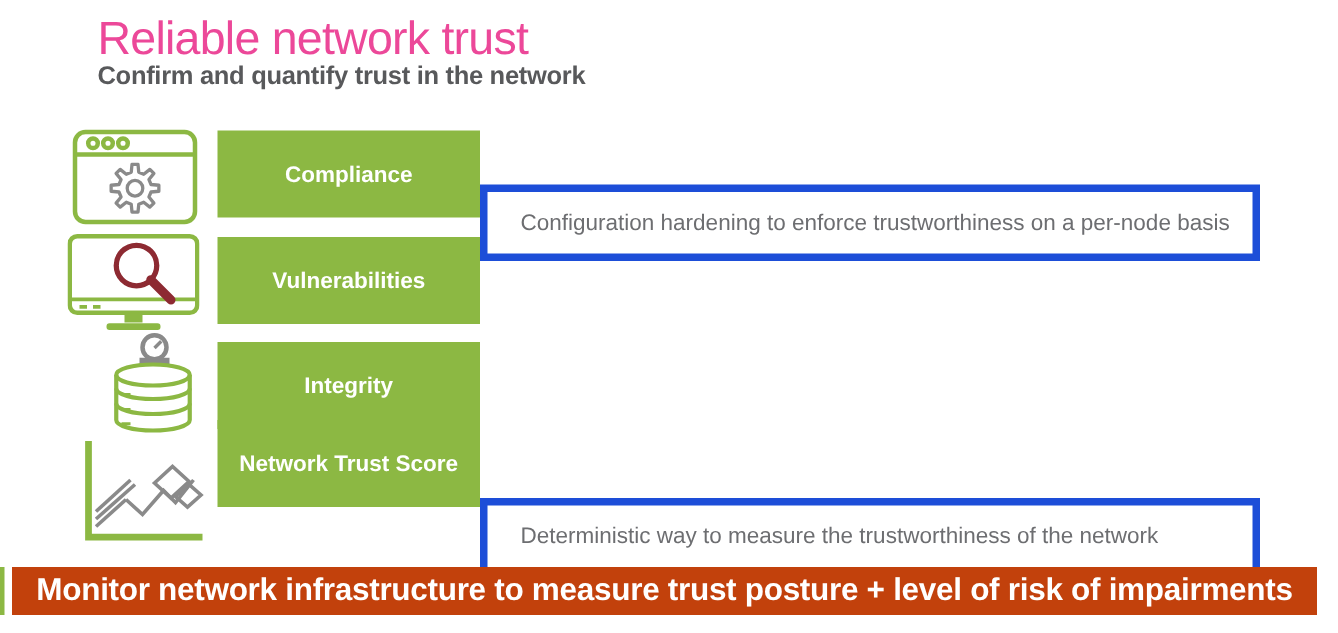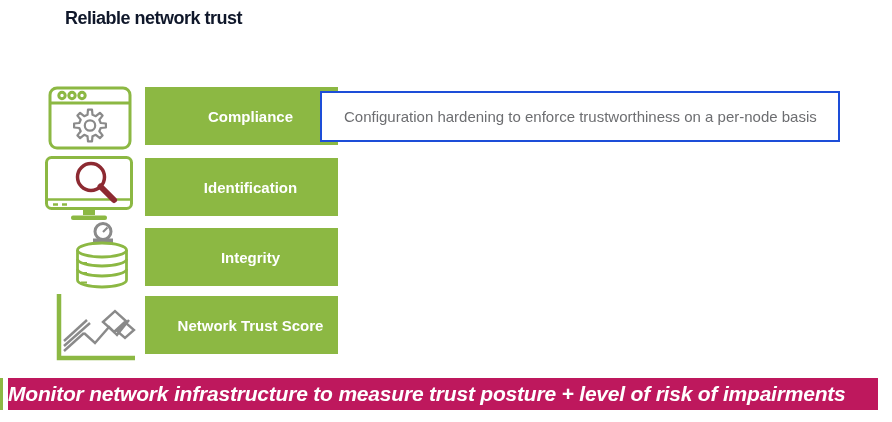--- a/index.html
+++ b/index.html
@@ -2,55 +2,55 @@
 <html><head>
 <meta charset="utf-8">
 <style>
   html,body{margin:0;padding:0;background:#ffffff;}
   .stage{
     position:relative;width:892px;height:422px;background:#ffffff;
     font-family:"Liberation Sans",sans-serif;overflow:hidden;
   }
   .title{
     position:absolute;left:65px;top:8px;
-    font-size:18px;font-weight:bold;color:#0f172a;letter-spacing:-0.5px;
+    font-size:31px;font-weight:normal;color:#ec4899;letter-spacing:-0.5px;
   }
   .subtitle{
     position:absolute;left:65px;top:41px;
     font-size:17px;font-weight:bold;color:#58595b;letter-spacing:-0.2px;
   }
   .icon-box{position:absolute;}
   .row-label{
     position:absolute;left:145px;width:175px;height:58px;
     background:#8cb843;color:#ffffff;font-weight:bold;font-size:15px;
-    display:flex;align-items:center;justify-content:center;text-align:center;padding-left:18px;
+    display:flex;align-items:center;justify-content:center;text-align:center;
   }
   .row-desc{
     position:absolute;left:320px;width:520px;height:51px;
-    border:2px solid #1d4ed8;box-sizing:border-box;background:#ffffff;
+    border:5px solid #1d4ed8;box-sizing:border-box;background:#ffffff;
     display:flex;align-items:center;padding-left:22px;
-    font-size:15px;color:#6d6e71;
+    font-size:15px;color:#6d6e71;margin-top:32px;
   }
   .banner{
     position:absolute;left:8px;top:378px;width:870px;height:32px;
-    background:#be185d;color:#ffffff;font-weight:bold;font-size:21px;
-    letter-spacing:-0.2px;display:flex;align-items:center;justify-content:flex-start;
+    background:#c2410c;color:#ffffff;font-weight:bold;font-size:21px;
+    letter-spacing:-0.2px;display:flex;align-items:center;justify-content:center;
     white-space:nowrap;
-    font-style:italic;
   }
   .banner-sliver{
     position:absolute;left:0;top:378px;width:3px;height:32px;background:#8cb843;
   }
 </style>
 </head>
 <body>
 
 <div class="stage">
 
   <div class="title">Reliable network trust</div>
+  <div class="subtitle">Confirm and quantify trust in the network</div>
 
   <svg class="icon-box" style="left:48px;top:86px;" width="84" height="64" viewBox="0 0 84 64">
     <rect x="2" y="2" width="80" height="60" rx="7" fill="none" stroke="#8cb843" stroke-width="3"></rect>
     <line x1="2" y1="17" x2="82" y2="17" stroke="#8cb843" stroke-width="3"></line>
     <circle cx="14" cy="9.5" r="3.2" fill="#ffffff" stroke="#8cb843" stroke-width="3"></circle>
     <circle cx="24" cy="9.5" r="3.2" fill="#ffffff" stroke="#8cb843" stroke-width="3"></circle>
     <circle cx="34" cy="9.5" r="3.2" fill="#ffffff" stroke="#8cb843" stroke-width="3"></circle>
     <g transform="translate(42,39.5)">
       <path d="M10.7,2.5 L15.9,2 L15.9,-2 L10.7,-2.5 L9.3,-5.8 L12.6,-9.9 L9.9,-12.6 L5.8,-9.3 L2.5,-10.7 L2,-15.9 L-2,-15.9 L-2.5,-10.7 L-5.8,-9.3 L-9.9,-12.6 L-12.6,-9.9 L-9.3,-5.8 L-10.7,-2.5 L-15.9,-2 L-15.9,2 L-10.7,2.5 L-9.3,5.8 L-12.6,9.9 L-9.9,12.6 L-5.8,9.3 L-2.5,10.7 L-2,15.9 L2,15.9 L2.5,10.7 L5.8,9.3 L9.9,12.6 L12.6,9.9 L9.3,5.8 Z" fill="none" stroke="#8a8a8a" stroke-width="2.2" stroke-linejoin="round"></path>
       <circle cx="0" cy="0" r="5.2" fill="none" stroke="#8a8a8a" stroke-width="2.2"></circle>
@@ -67,21 +67,21 @@
     <rect x="1.5" y="1.5" width="85" height="51" rx="5" fill="none" stroke="#8cb843" stroke-width="3"></rect>
     <line x1="1.5" y1="43.5" x2="86.5" y2="43.5" stroke="#8cb843" stroke-width="2.5"></line>
     <line x1="8" y1="48.5" x2="13" y2="48.5" stroke="#8cb843" stroke-width="2.5"></line>
     <line x1="17" y1="48.5" x2="22" y2="48.5" stroke="#8cb843" stroke-width="2.5"></line>
     <rect x="38" y="53" width="12" height="6" fill="#8cb843"></rect>
     <rect x="26" y="59.5" width="36" height="4.5" rx="2" fill="#8cb843"></rect>
     <circle cx="46" cy="21" r="13.5" fill="none" stroke="#8d2a32" stroke-width="3.5"></circle>
     <line x1="55.5" y1="30.5" x2="69" y2="44" stroke="#8d2a32" stroke-width="6" stroke-linecap="round"></line>
   </svg>
   <div class="row-label" style="top:158px;">
-    <span>Identification</span>
+    <span>Vulnerabilities</span>
   </div>
 
   <svg class="icon-box" style="left:72px;top:221px;" width="60" height="70" viewBox="0 0 60 70">
     <circle cx="31" cy="10.5" r="8" fill="#ffffff" stroke="#8a8a8a" stroke-width="3"></circle>
     <line x1="31" y1="11" x2="35.5" y2="6.5" stroke="#8a8a8a" stroke-width="2.2"></line>
     <rect x="21" y="17.5" width="20" height="5.5" fill="#8a8a8a"></rect>
     <ellipse cx="30" cy="29" rx="24.5" ry="7" fill="#ffffff" stroke="#8cb843" stroke-width="2.8"></ellipse>
     <line x1="5.5" y1="29" x2="5.5" y2="59" stroke="#8cb843" stroke-width="2.8"></line>
     <line x1="54.5" y1="29" x2="54.5" y2="59" stroke="#8cb843" stroke-width="2.8"></line>
     <path d="M5.5,38 A24.5 7 0 0 0 54.5,38" fill="none" stroke="#8cb843" stroke-width="2.8"></path>
@@ -97,22 +97,25 @@
 
   <svg class="icon-box" style="left:53px;top:292px;" width="84" height="72" viewBox="0 0 84 72">
     <polyline points="6,2 6,66 82,66" fill="none" stroke="#8cb843" stroke-width="4.5"></polyline>
     <line x1="11" y1="49" x2="34" y2="28" stroke="#8a8a8a" stroke-width="2.4"></line>
     <line x1="11" y1="54" x2="37" y2="31" stroke="#8a8a8a" stroke-width="2.4"></line>
     <line x1="11" y1="59" x2="31" y2="41" stroke="#8a8a8a" stroke-width="2.4"></line>
     <polyline points="31,41 42,51 56,35 64,43 76,28" fill="none" stroke="#8a8a8a" stroke-width="2.4"></polyline>
     <path d="M50,30 L62,19 L73,29 L61,40 Z" fill="none" stroke="#8a8a8a" stroke-width="2.4"></path>
     <path d="M64,39 L73,31 L81,38 L72,46 Z" fill="none" stroke="#8a8a8a" stroke-width="2.4"></path>
   </svg>
-  <div class="row-label" style="top:296px;justify-content:center;">
+  <div class="row-label" style="top:280px;justify-content:center;">
     <span>Network Trust Score</span>
+  </div>
+  <div class="row-desc" style="top:300px;">
+    <span>Deterministic way to measure the trustworthiness of the network</span>
   </div>
 
   <div class="banner-sliver"></div>
   <div class="banner">
     <span>Monitor network infrastructure to measure trust posture + level of risk of impairments</span>
   </div>
 
 </div>
 
 </body></html>

